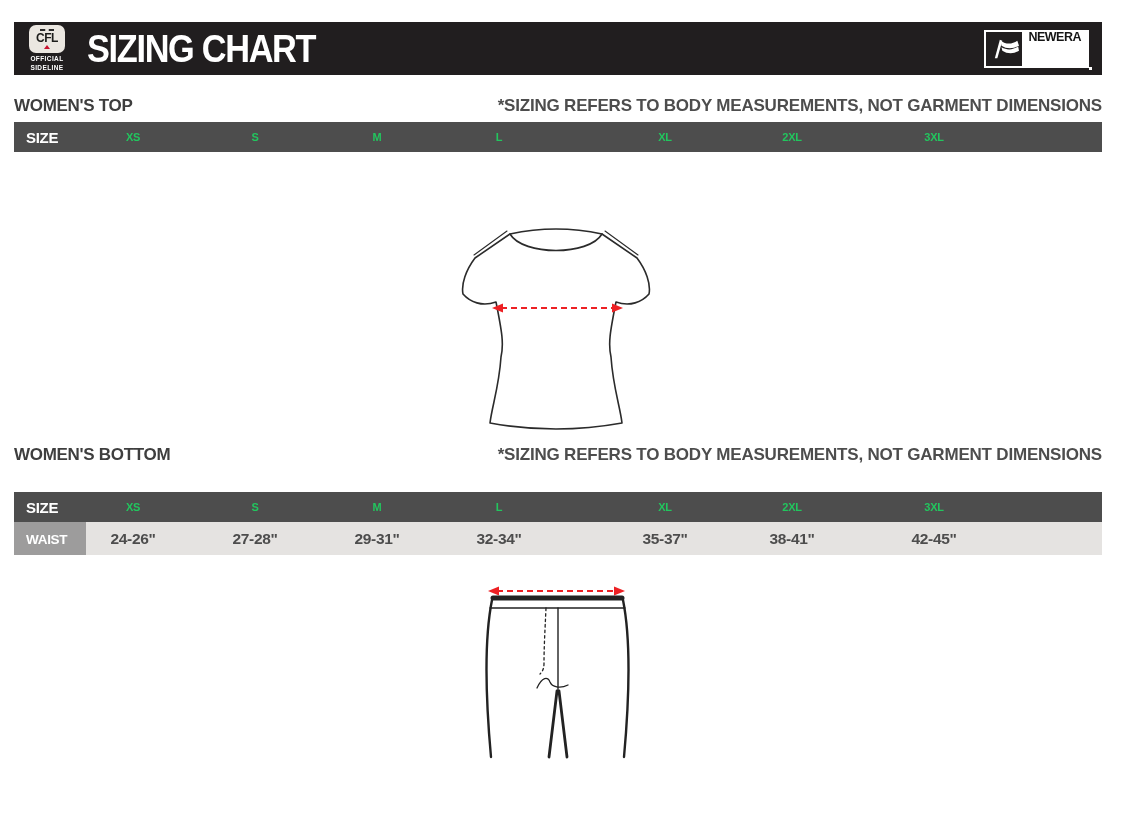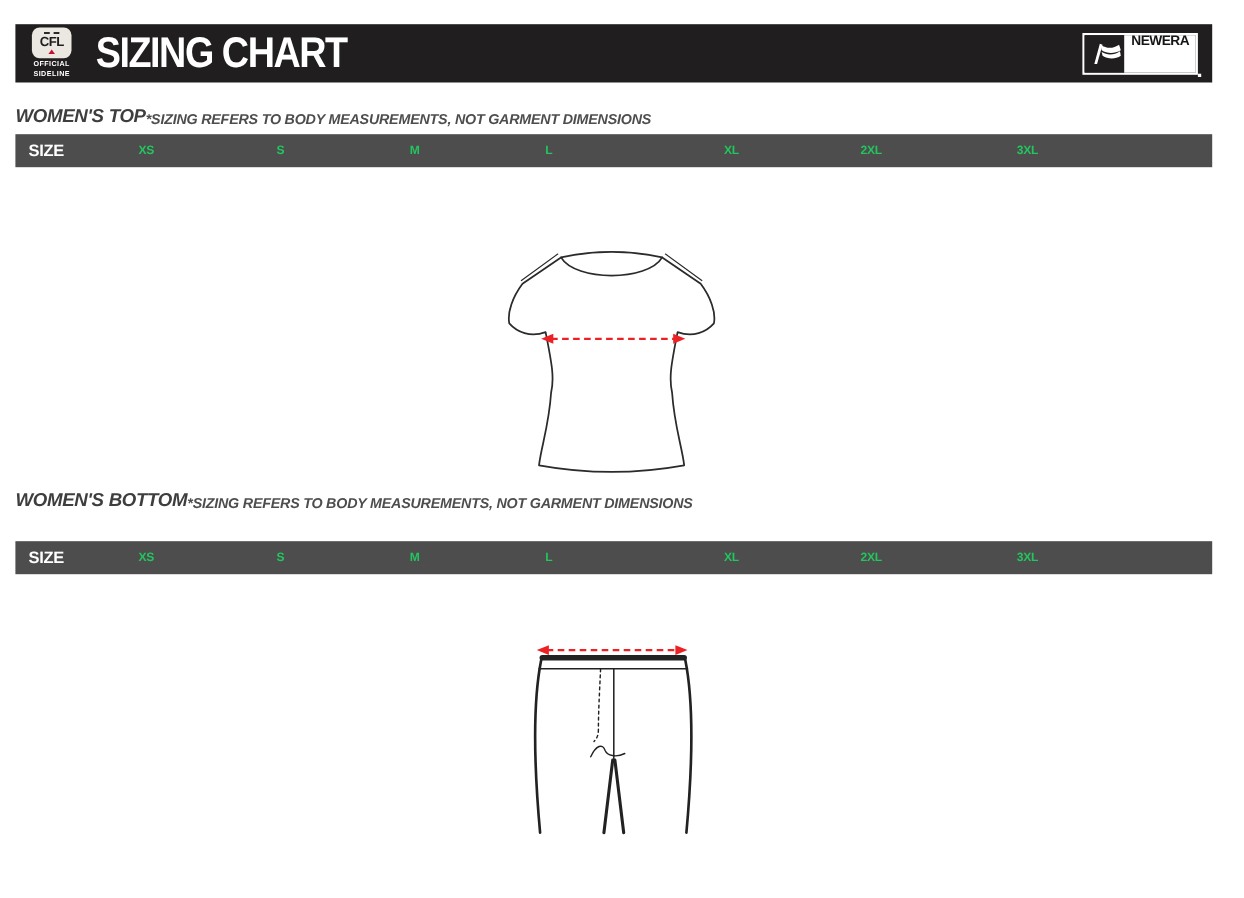--- a/index.html
+++ b/index.html
@@ -23,23 +23,23 @@
   .newera { margin-left:auto; margin-right:13px; position:relative; display:flex;
             border:2px solid #fff; height:38px; }
   .ne-left { width:36px; background:#211e1f; display:flex; align-items:center; justify-content:center; }
   .ne-right { background:#fff; color:#151515; padding:0 6px; display:flex; 
               justify-content:center; font-size:12.5px; font-weight:900; line-height:0.95;
               letter-spacing:-0.5px; }
   .ne-dot { position:absolute; right:-5px; bottom:-4px; width:3px; height:3px; background:#fff; }
 
   
   .sec-head { position:absolute; left:14px; width:1088px; height:26px;
-              display:flex; justify-content:flex-start; align-items:flex-end;font-style:italic; }
+              display:flex; justify-content:space-between; align-items:flex-end; }
   .sec-title { font-size:17px; font-weight:900; color:#3e3e3e; letter-spacing:-0.3px; }
-  .disclaimer { font-size:13px; font-weight:700; color:#4d4d4d; letter-spacing:-0.2px; }
+  .disclaimer { font-size:17px; font-weight:700; color:#4d4d4d; letter-spacing:-0.2px; }
 
   
   .size-table { position:absolute; left:14px; width:1088px; }
   .row { position:relative; width:100%; }
   .row-dark { height:30px; background:#4d4d4d; }
   .row-light { height:33px; background:#e5e3e1; }
   .size-label { position:absolute; left:12px; top:50%; transform:translateY(-50%);
                 color:#fff; font-size:15px; font-weight:700; letter-spacing:-0.3px; }
   .measure-label-cell { position:absolute; left:0; top:0; width:72px; height:100%; background:#9d9c9c; }
   .measure-label-cell span { position:absolute; left:12px; top:50%; transform:translateY(-50%);
@@ -142,20 +142,32 @@
     <div class="row row-dark">
       <span class="size-label">SIZE</span>
       <span class="cell cell-size c1">XS</span>
       <span class="cell cell-size c2">S</span>
       <span class="cell cell-size c3">M</span>
       <span class="cell cell-size c4">L</span>
       <span class="cell cell-size c5">XL</span>
       <span class="cell cell-size c6">2XL</span>
       <span class="cell cell-size c7">3XL</span>
     </div>
+    <div class="row row-light">
+      <span class="measure-label-cell">
+        <span>WAIST</span>
+      </span>
+      <span class="cell cell-val c1">24-26"</span>
+      <span class="cell cell-val c2">27-28"</span>
+      <span class="cell cell-val c3">29-31"</span>
+      <span class="cell cell-val c4">32-34"</span>
+      <span class="cell cell-val c5">35-37"</span>
+      <span class="cell cell-val c6">38-41"</span>
+      <span class="cell cell-val c7">42-45"</span>
+    </div>
   </div>
 
   <svg class="illus" style="left:482px; top:585px;" width="148" height="182" viewBox="0 0 148 182">
     <g>
       <line x1="15" y1="6" x2="134" y2="6" stroke="#ed2024" stroke-width="2" stroke-dasharray="6 4"></line>
       <polygon points="6,6 17,1.5 17,10.5" fill="#ed2024"></polygon>
       <polygon points="143,6 132,1.5 132,10.5" fill="#ed2024"></polygon>
     </g>
     <g stroke="#222222" fill="none" stroke-linecap="round">
       <path d="M11 13 L140 13" stroke-width="5"></path>

